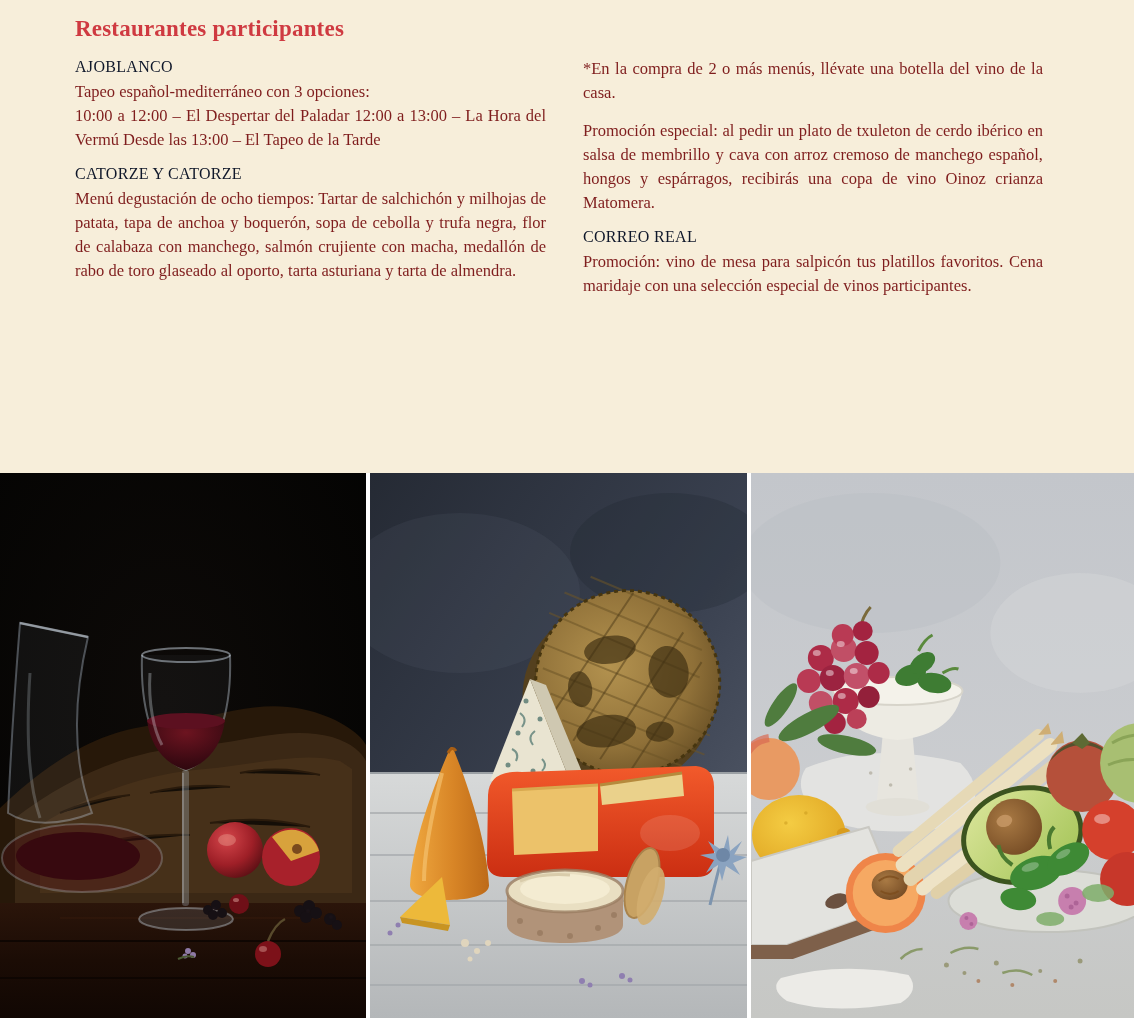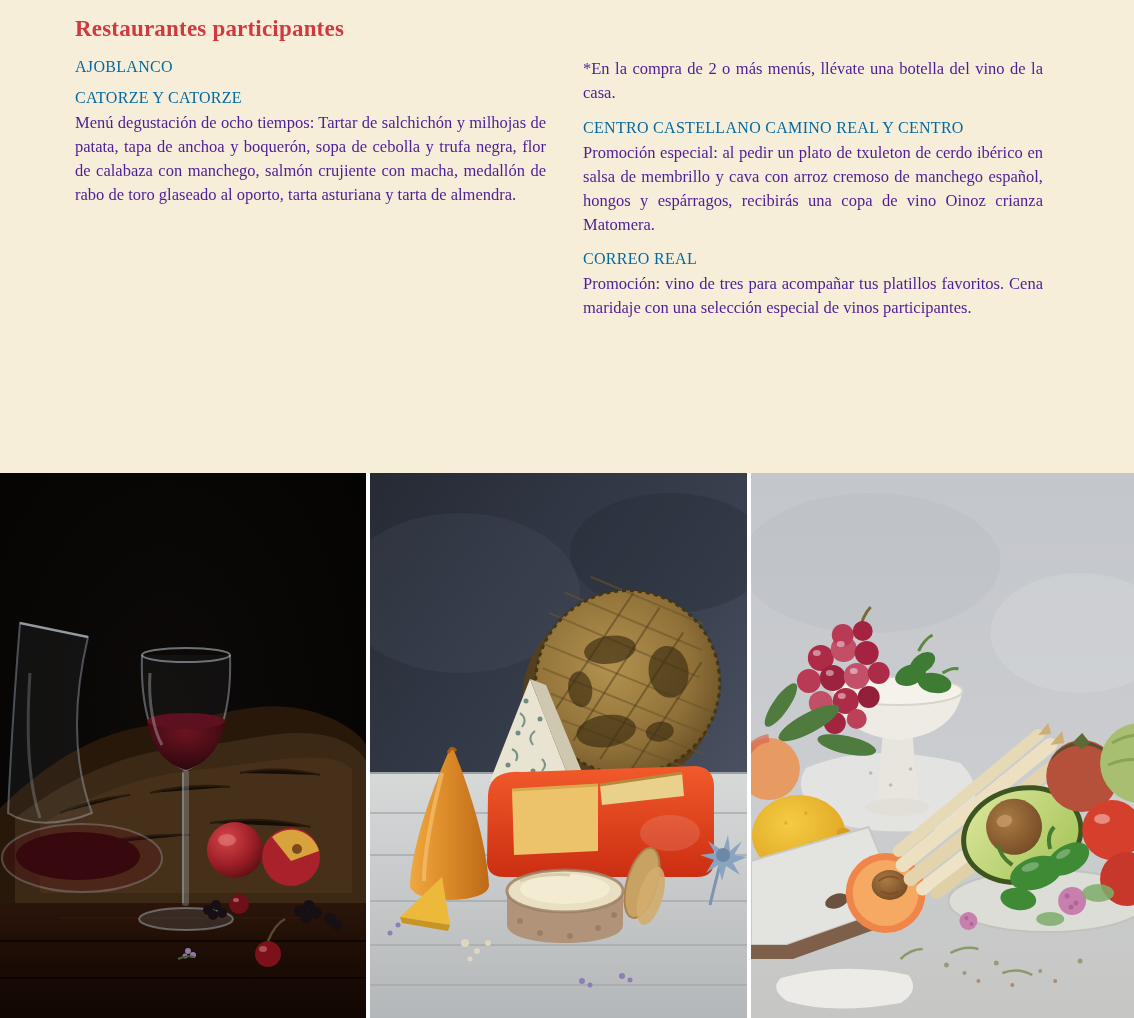--- a/index.html
+++ b/index.html
@@ -11,25 +11,25 @@
   .text-area{position:absolute;left:0;top:0;width:1134px;height:473px;}
   .col{position:absolute;top:0;}
   .col-left{left:75px;width:471px;}
   .col-right{left:583px;width:460px;}
   .page-title{
     margin:16px 0 16px 0;
     font-size:23px;font-weight:bold;color:#cf3a41;letter-spacing:.2px;
   }
   .sec{margin:0 0 13px 0;}
   .sec-name{
-    color:#0369a1;font-size:16px;letter-spacing:.3px;
+    color:#0f172a;font-size:16px;letter-spacing:.3px;
     margin:0 0 4px 0;font-weight:normal;
   }
   .sec-body,.note{
-    color:#4c1d95;font-size:16.5px;line-height:24px;margin:0;
+    color:#7f1d1d;font-size:16.5px;line-height:24px;margin:0;
     text-align:justify;white-space:pre-line;
   }
   .col-right{padding-top:57px;box-sizing:border-box;}
   .note{margin-bottom:14px;}
   .photos{
     position:absolute;left:0;top:473px;width:1134px;height:545px;
     display:flex;gap:4px;background:#ffffff;
   }
   .photo{height:545px;position:relative;}
   .photo svg{display:block;width:100%;height:100%;}
@@ -39,40 +39,41 @@
 </style>
 </head>
 <body>
 
 <div class="text-area">
   <div class="col col-left">
     <h1 class="page-title">Restaurantes participantes</h1>
 
     <div class="sec">
       <h2 class="sec-name">AJOBLANCO</h2>
+      <p class="sec-body">Tapeo español-mediterráneo con 3 opciones:
+10:00 a 12:00 – El Despertar del Paladar 12:00 a 13:00 – La Hora del Vermú Desde las 13:00 – El Tapeo de la Tarde</p>
     </div>
 
 
     <div class="sec">
       <h2 class="sec-name">CATORZE Y CATORZE</h2>
       <p class="sec-body">Menú degustación de ocho tiempos: Tartar de salchichón y milhojas de patata, tapa de anchoa y boquerón, sopa de cebolla y trufa negra, flor de calabaza con manchego, salmón crujiente con macha, medallón de rabo de toro glaseado al oporto, tarta asturiana y tarta de almendra.</p>
     </div>
   </div>
 
   <div class="col col-right">
     <p class="note">*En la compra de 2 o más menús, llévate una botella del vino de la casa.</p>
 
     <div class="sec">
-      <h2 class="sec-name">CENTRO CASTELLANO CAMINO REAL Y CENTRO</h2>
       <p class="sec-body">Promoción especial: al pedir un plato de txuleton de cerdo ibérico en salsa de membrillo y cava con arroz cremoso de manchego español, hongos y espárragos, recibirás una copa de vino Oinoz crianza Matomera.</p>
     </div>
 
     <div class="sec">
       <h2 class="sec-name">CORREO REAL</h2>
-      <p class="sec-body">Promoción: vino de tres para acompañar tus platillos favoritos. Cena maridaje con una selección especial de vinos participantes.</p>
+      <p class="sec-body">Promoción: vino de mesa para salpicón tus platillos favoritos. Cena maridaje con una selección especial de vinos participantes.</p>
     </div>
   </div>
 </div>
 
 <div class="photos">
 
   <figure class="photo ph-1" style="margin:0">
     <svg viewBox="0 0 366 545" preserveAspectRatio="none">
       <defs>
         <radialGradient id="wBg" cx="45%" cy="42%" r="80%">

